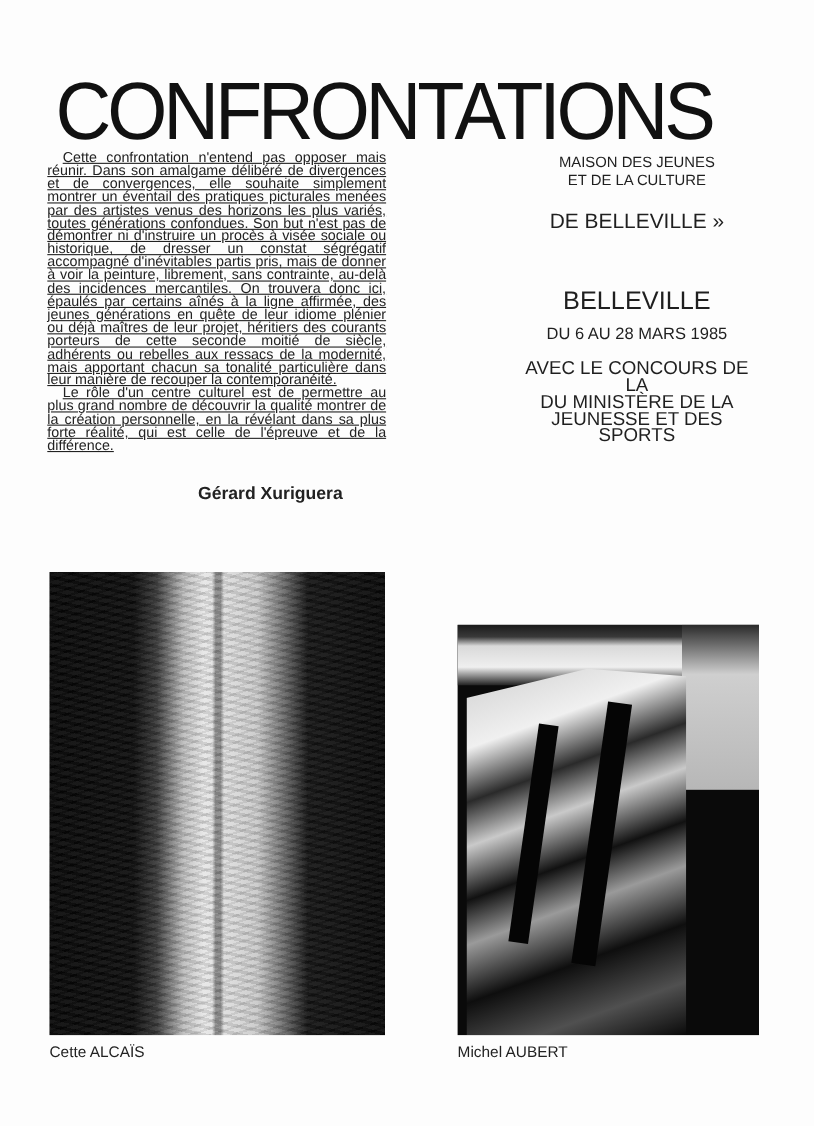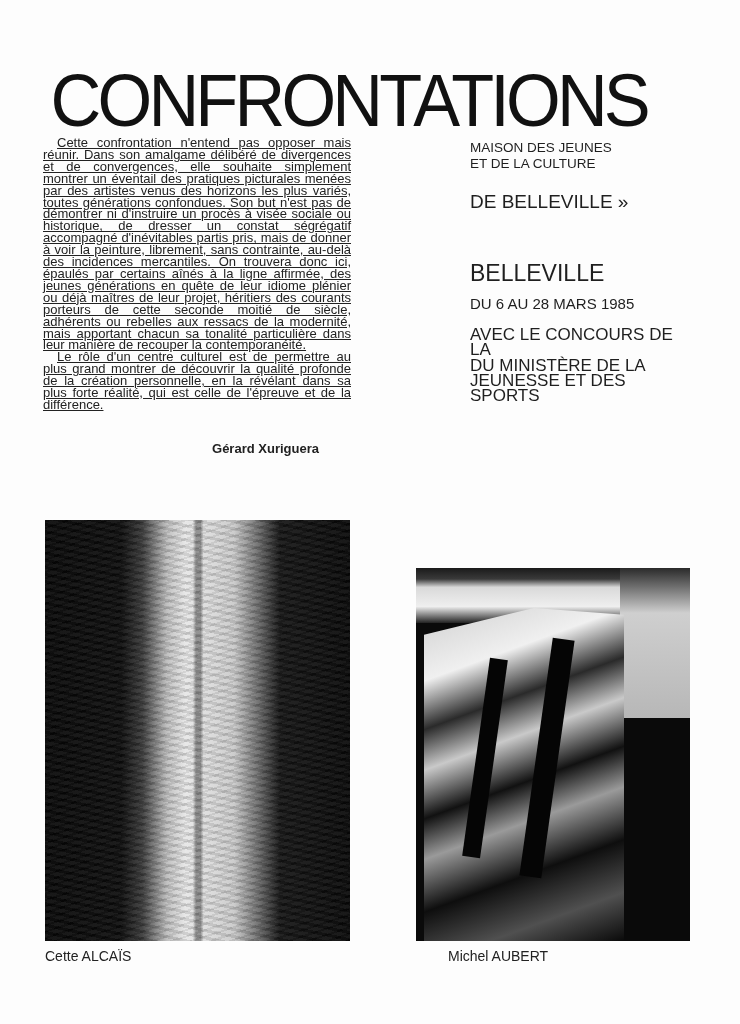--- a/index.html
+++ b/index.html
@@ -15,25 +15,25 @@
       -webkit-text-stroke: 0px;
     }
     .body-text {
       position: absolute; left: 43px; top: 137px; width: 308px;
       font-size: 13px; line-height: 11.9px; text-align: justify; color: #222;
       hyphens: manual;
       text-decoration: underline;
     }
     .body-text p { margin: 0; text-indent: 14px; }
     .signature {
-      position: absolute; left: 180px; top: 441px; width: 171px; text-align: center;
-      font-size: 13px; font-weight: bold; color: #222;
+      position: absolute; left: 180px; top: 441px; width: 171px; text-align: left;
+      font-size: 16px; font-weight: bold; color: #222;
     }
     .right-col {
-      position: absolute; left: 470px; width: 218px; text-align: left; color: #1f1f1f;
+      position: absolute; left: 470px; width: 218px; text-align: center; color: #1f1f1f;
     }
     .maison { top: 140px; font-size: 13.5px; line-height: 16px; }
     .hauts { top: 188px; font-size: 19px; line-height: 27px; }
     .expo { top: 259px; font-size: 23px; line-height: 28px; }
     .dates { top: 296px; font-size: 15px; line-height: 16px; }
     .concours { top: 327px; font-size: 17px; line-height: 15.3px; }
     .artwork {
       position: absolute; background: #0b0b0b; overflow: hidden;
     }
     .art-left {
@@ -66,30 +66,30 @@
         linear-gradient(160deg, #d0d0d0 0%, #f0f0f0 18%, #2a2a2a 30%, #c9c9c9 40%, #111 52%, #9a9a9a 62%, #0e0e0e 75%, #505050 88%, #0a0a0a 100%);
       clip-path: polygon(0 8%, 55% 0, 100% 2%, 100% 100%, 0 100%);
     }
     .art-right .stroke {
       position: absolute; background: #050505; transform: rotate(8deg);
     }
     .caption {
       position: absolute; top: 948px; font-size: 14px; color: #222;
     }
     .cap-left { left: 45px; }
-    .cap-right { left: 416px; margin-left: 32px; }
+    .cap-right { left: 416px; }
   </style>
 </head>
 <body>
 
 <h1 class="title">CONFRONTATIONS</h1>
 
 <div class="body-text">
   <p>Cette confrontation n'entend pas opposer mais réunir. Dans son amalgame délibéré de divergences et de convergences, elle souhaite simplement montrer un éventail des pratiques picturales menées par des artistes venus des horizons les plus variés, toutes générations confondues. Son but n'est pas de démontrer ni d'instruire un procès à visée sociale ou historique, de dresser un constat ségrégatif accompagné d'inévitables partis pris, mais de donner à voir la peinture, librement, sans contrainte, au-delà des incidences mercantiles. On trouvera donc ici, épaulés par certains aînés à la ligne affirmée, des jeunes générations en quête de leur idiome plénier ou déjà maîtres de leur projet, héritiers des courants porteurs de cette seconde moitié de siècle, adhérents ou rebelles aux ressacs de la modernité, mais apportant chacun sa tonalité particulière dans leur manière de recouper la contemporanéité.</p>
-  <p>Le rôle d'un centre culturel est de permettre au plus grand montrer de découvrir la qualité profonde de la création personnelle, en la révélant dans sa plus forte réalité, qui est celle de l'épreuve et de la différence.</p>
+  <p>Le rôle d'un centre culturel est de permettre au plus grand nombre de découvrir la qualité montrer de la création personnelle, en la révélant dans sa plus forte réalité, qui est celle de l'épreuve et de la différence.</p>
 </div>
 <div class="signature">Gérard Xuriguera</div>
 
 <div class="right-col maison">
   <div>MAISON DES JEUNES</div>
   <div>ET DE LA CULTURE</div>
 </div>
 <div class="right-col hauts">
   <div>DE BELLEVILLE »</div>
 </div>

